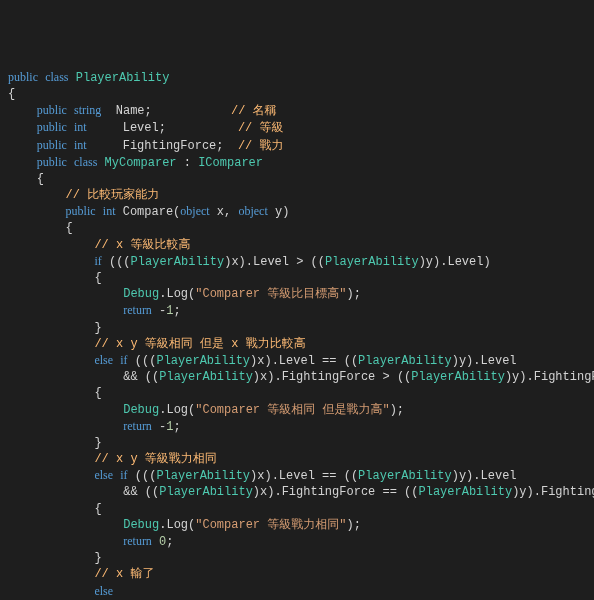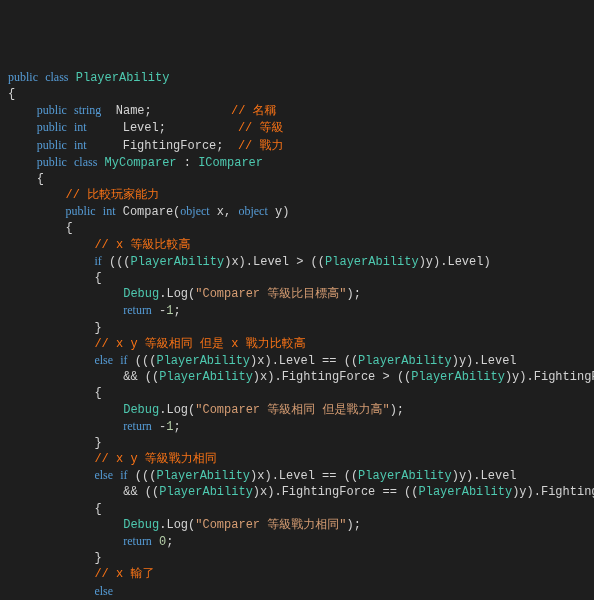--- a/index.html
+++ b/index.html
@@ -11,21 +11,21 @@
       color: #d4d4d4;
       padding: 4px 8px;
       white-space: pre;
       overflow: hidden;
       width: 594px;
       height: 600px;
     }
     .kw { color: #569cd6; font-family: Liberation Serif, serif; }
     .cls { color: #4ec9b0; }
     .str { color: #d69d73; }
-    .cmt { color: #f97316; text-align: center; }
+    .cmt { color: #fdba74; text-align: center; }
     .num { color: #b5cea8; }
     .pln { color: #d4d4d4; }
     .br { color: #d4d4d4; }
     .line { display: block; }
   </style>
 </head>
 <body>
 
 
 

